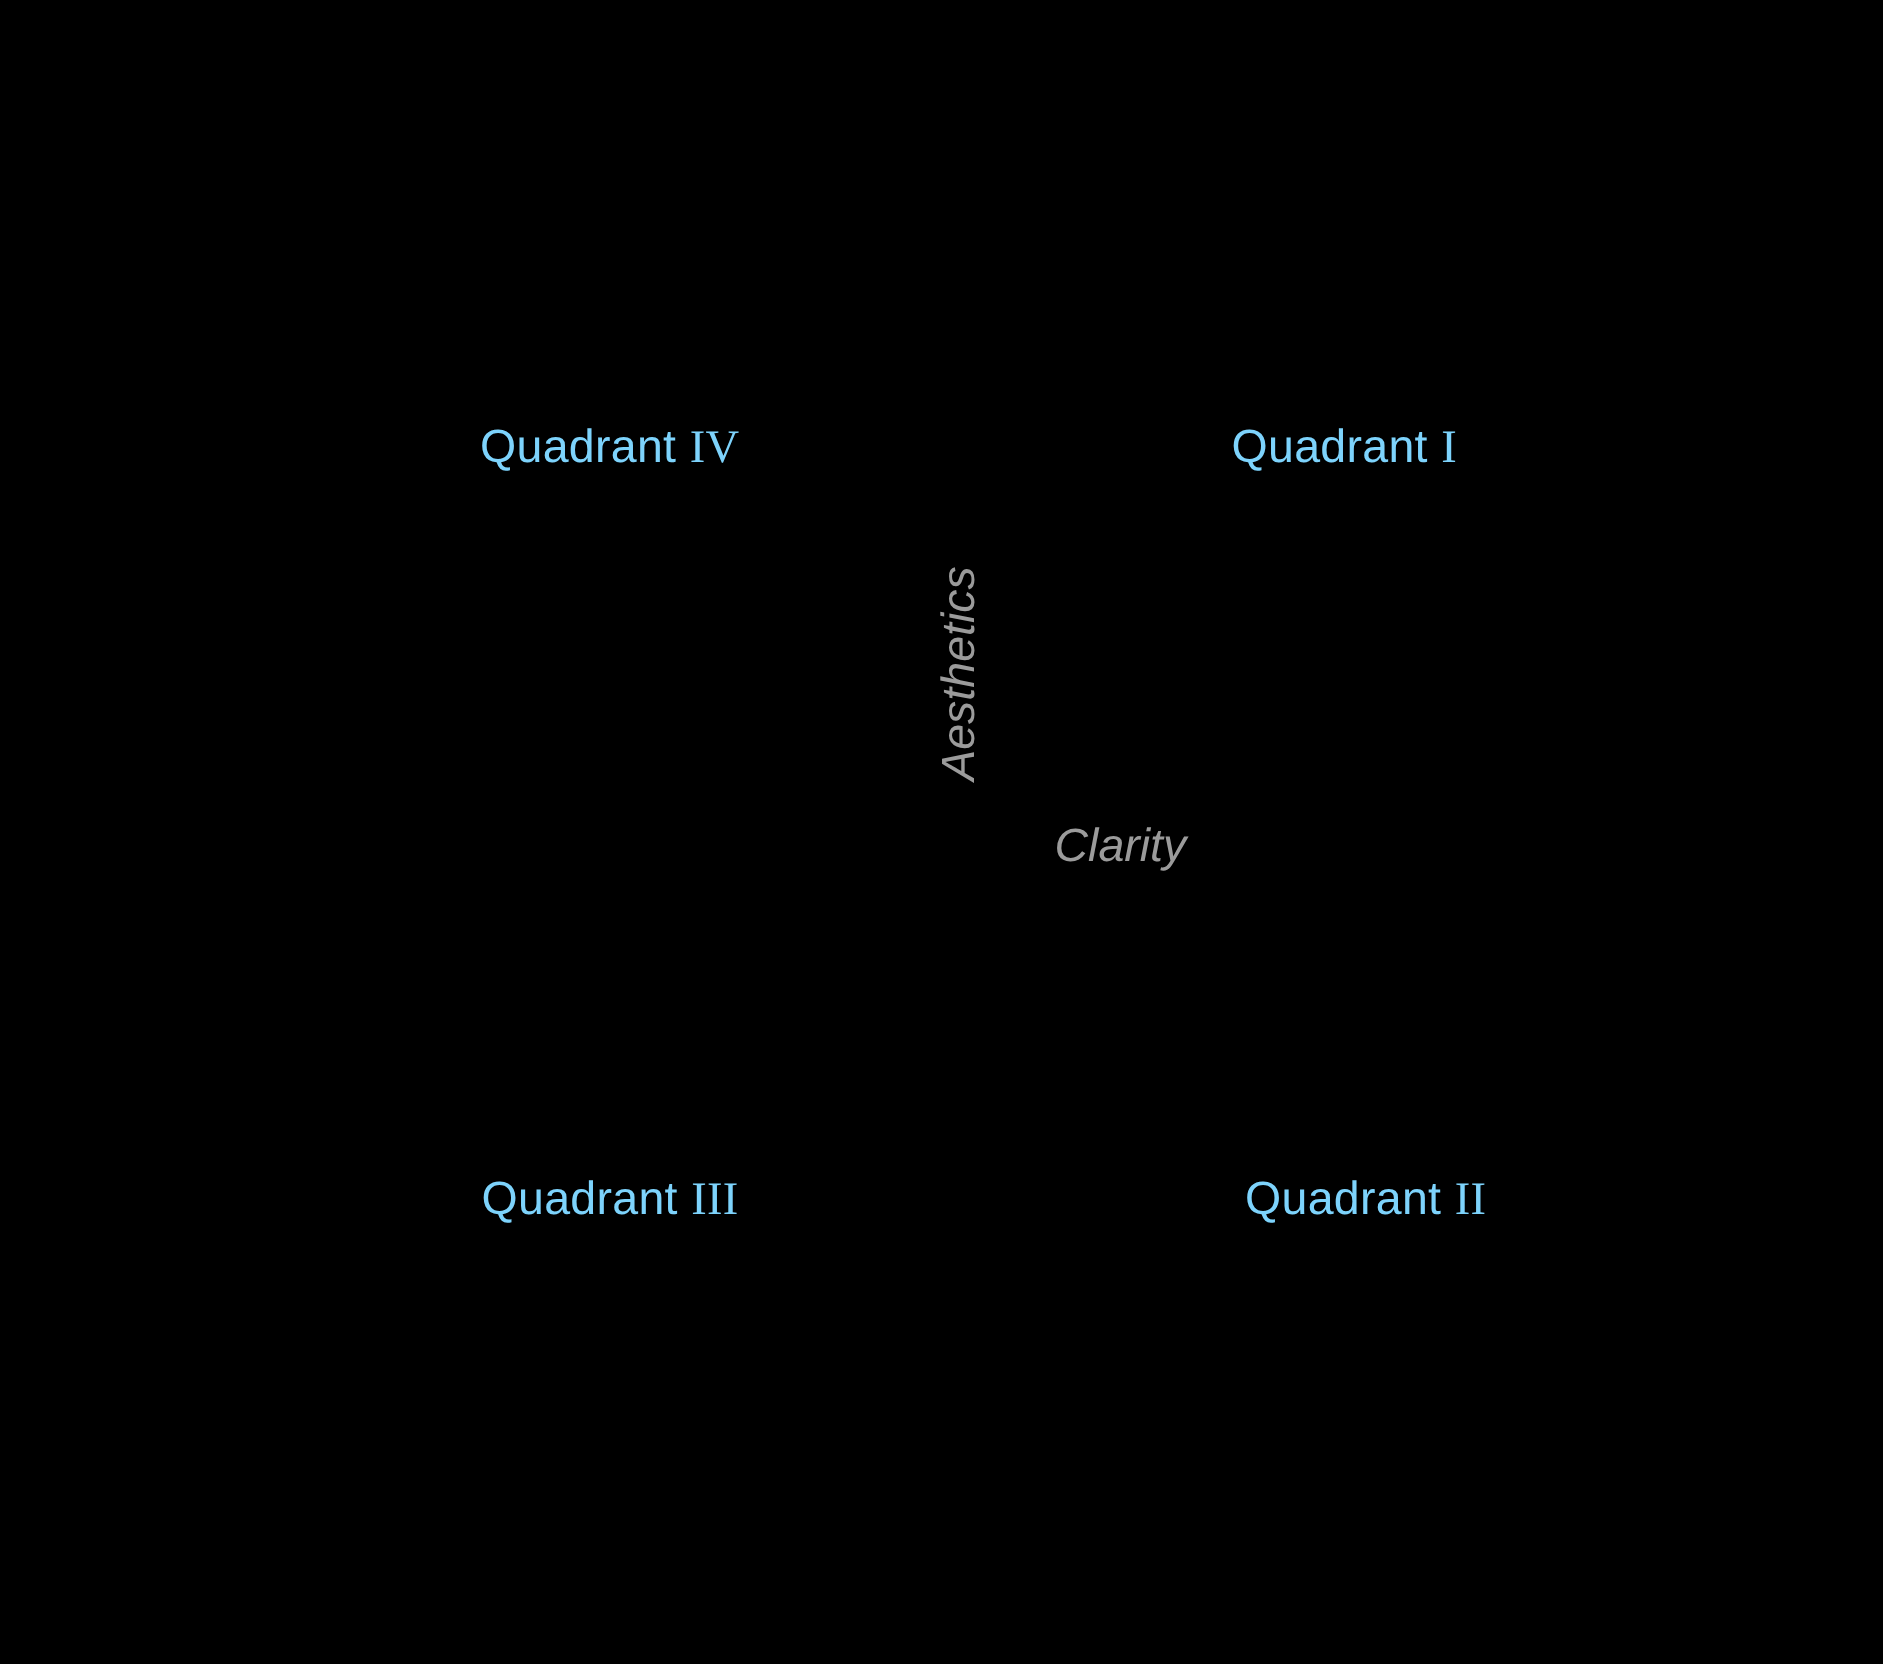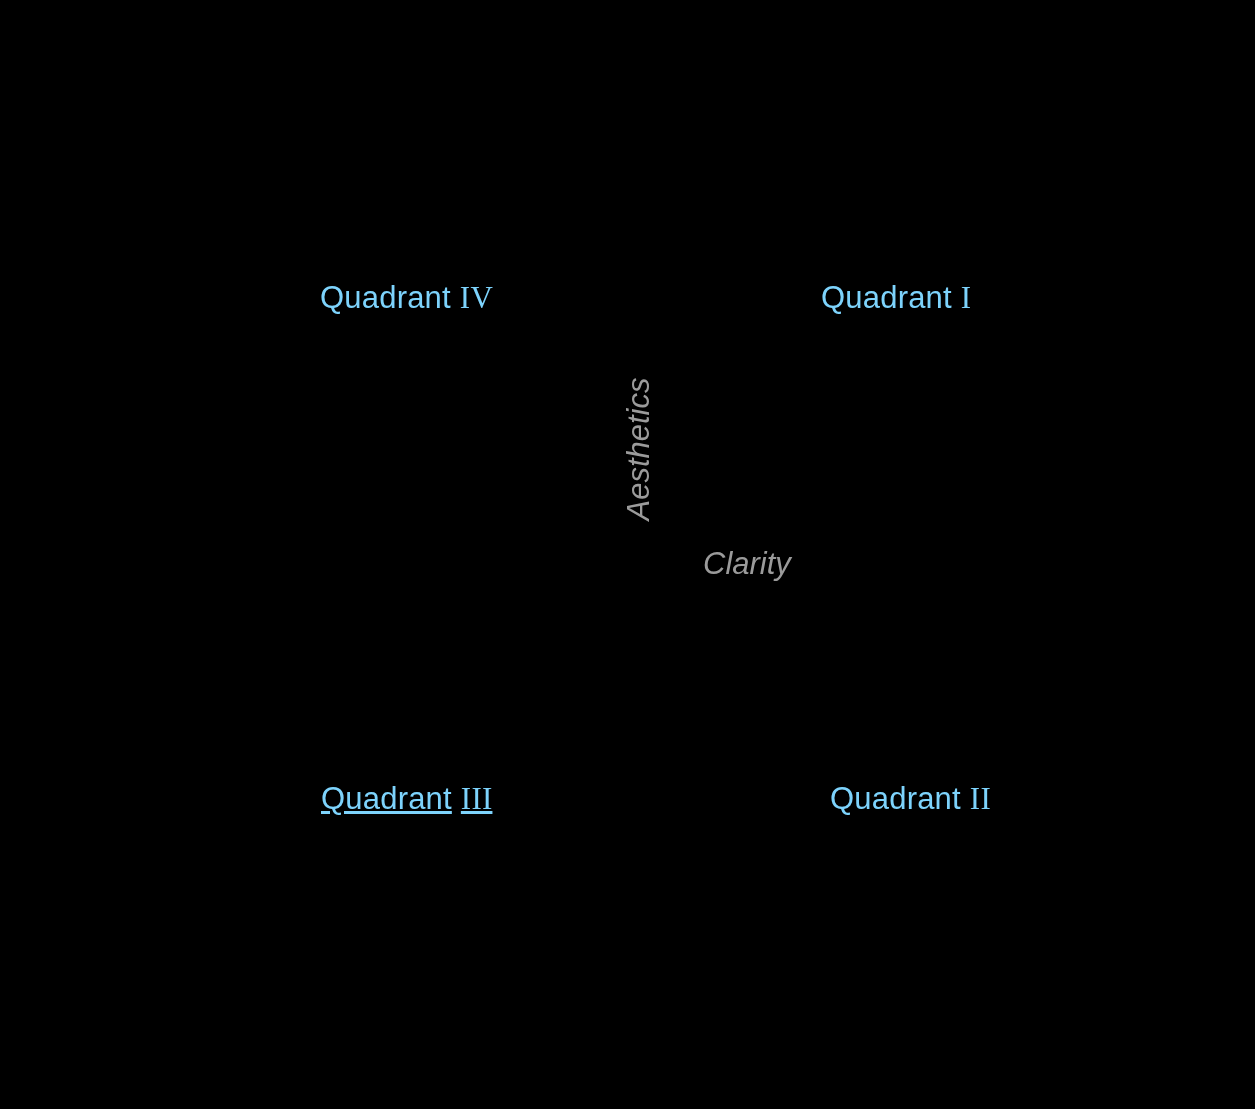--- a/index.html
+++ b/index.html
@@ -42,21 +42,21 @@
   }
   .quadrant-label .word {
     font-family: "Liberation Sans", sans-serif;
     margin-right: 9px;
   }
   .quadrant-label .numeral {
     font-family: "Liberation Serif", serif;
   }
   .q4 { left: 320px; top: 282px; }
   .q1 { left: 821px; top: 282px; }
-  .q3 { left: 321px; top: 783px; text-decoration: underline; }
+  .q3 { left: 321px; top: 783px; }
   .q2 { left: 830px; top: 783px; }
 
   .axis-label {
     position: absolute;
     font-style: italic;
     font-size: 31px;
     color: #9b9b9b;
     white-space: nowrap;
   }
   .y-axis-label {

